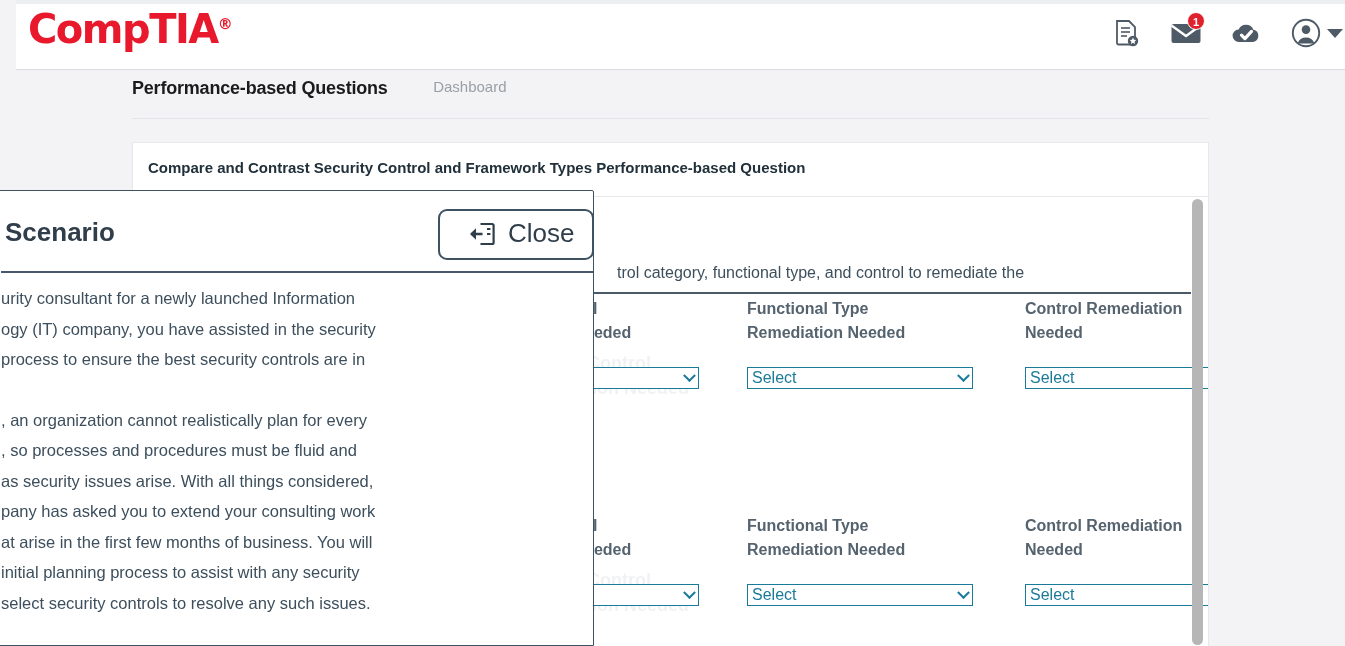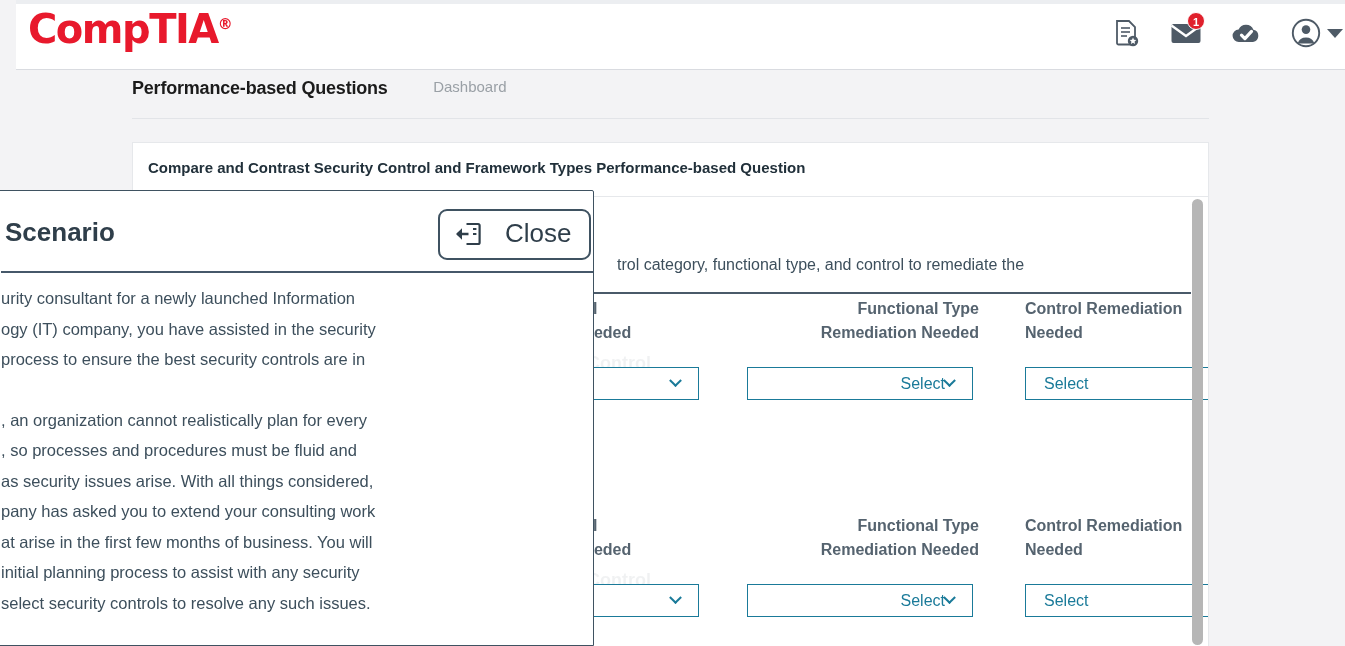--- a/index.html
+++ b/index.html
@@ -118,33 +118,33 @@
 
   
   .grid {
     position: absolute; left: 0; top: 100px; width: 1077px;
   }
   .row { position: relative; height: 217px; }
   .col {
     position: absolute; top: 0; width: 232px;
   }
   .col.c0 { left: 340px; }
-  .col.c1 { left: 614px; text-align: right; }
+  .col.c1 { left: 614px; }
   .col.c2 { left: 892px; }
   .col-label {
     font-size: 16px; font-weight: 700; color: #55636f;
     line-height: 24px; white-space: nowrap;
   }
   .select-box {
     margin-top: 22px;
-    width: 226px; height: 33px;
+    width: 226px; height: 22px;
     border: 1px solid #1a7a99;
     background: #fff;
     display: flex; align-items: center;
-    padding: 0 18px;
+    padding: 0 4px;
     cursor: pointer;
   }
   .select-box .sel-text {
     flex: 1; font-size: 16px; color: #1a7a99;
   }
   .select-box .sel-chev {
     width: 9px; height: 9px;
     border-right: 2px solid #1a7a99;
     border-bottom: 2px solid #1a7a99;
     transform: rotate(45deg) translate(-2px,-2px);
@@ -195,22 +195,22 @@
     position: absolute; left: 128px; top: 92px; width: 470px;
   }
   .ov-para {
     font-size: 16.5px; line-height: 30.5px; color: #3d4f5c;
     white-space: nowrap;
   }
   .ov-para.gap { margin-top: 30px; }
 
   .close-btn {
     position: absolute; left: 565px; top: 18px;
-    display: flex; align-items: center; gap: 23px;
-    padding: 7px 18px 9px 14px;
+    display: flex; align-items: center; gap: 12px;
+    padding: 7px 18px 9px 28px;
     border: 2px solid #3f5261; border-radius: 9px;
     background: #fff; color: #2f3e4a;
     font-size: 26px; cursor: pointer;
   }
   .close-btn svg { display: block; }
 </style>
 </head>
 <body>
 
 <div class="topbar">
@@ -271,21 +271,21 @@
 <div class="card">
 
   <div class="card-title">Compare and Contrast Security Control and Framework Types Performance-based Question</div>
   <div class="card-rule"></div>
 
   <div class="scroll-area">
 
     <div class="instructions">
       <div class="instr-title">Instructions</div>
       <div class="instr-line faded">Use the dropdown</div>
-      <div class="instr-line" style="margin-top:4px;padding-left:466px;">trol category, functional type, and control to remediate the</div>
+      <div class="instr-line" style="margin-top:12px;padding-left:466px;">trol category, functional type, and control to remediate the</div>
       <div class="instr-line faded">w in each scenario.</div>
       <div class="instr-rule"></div>
     </div>
 
     <div class="chat-bubble" style="left:22px;top:150px;width:300px;height:96px;"></div>
     <div class="chat-ghost" style="left:148px;top:160px;">
       <div>IT Admin: That last attack</div>
       <div>did some real damage! We</div>
       <div>need it addressed immediately.</div>
     </div>

